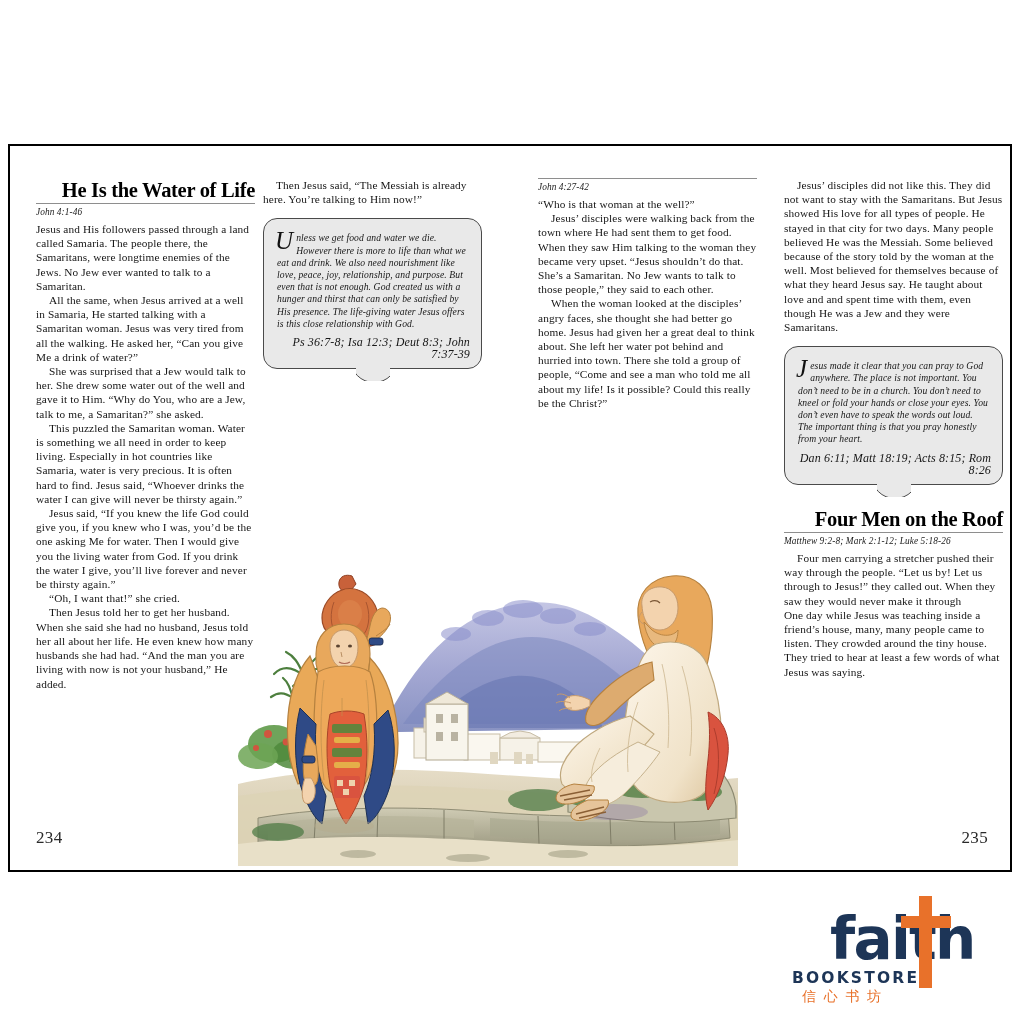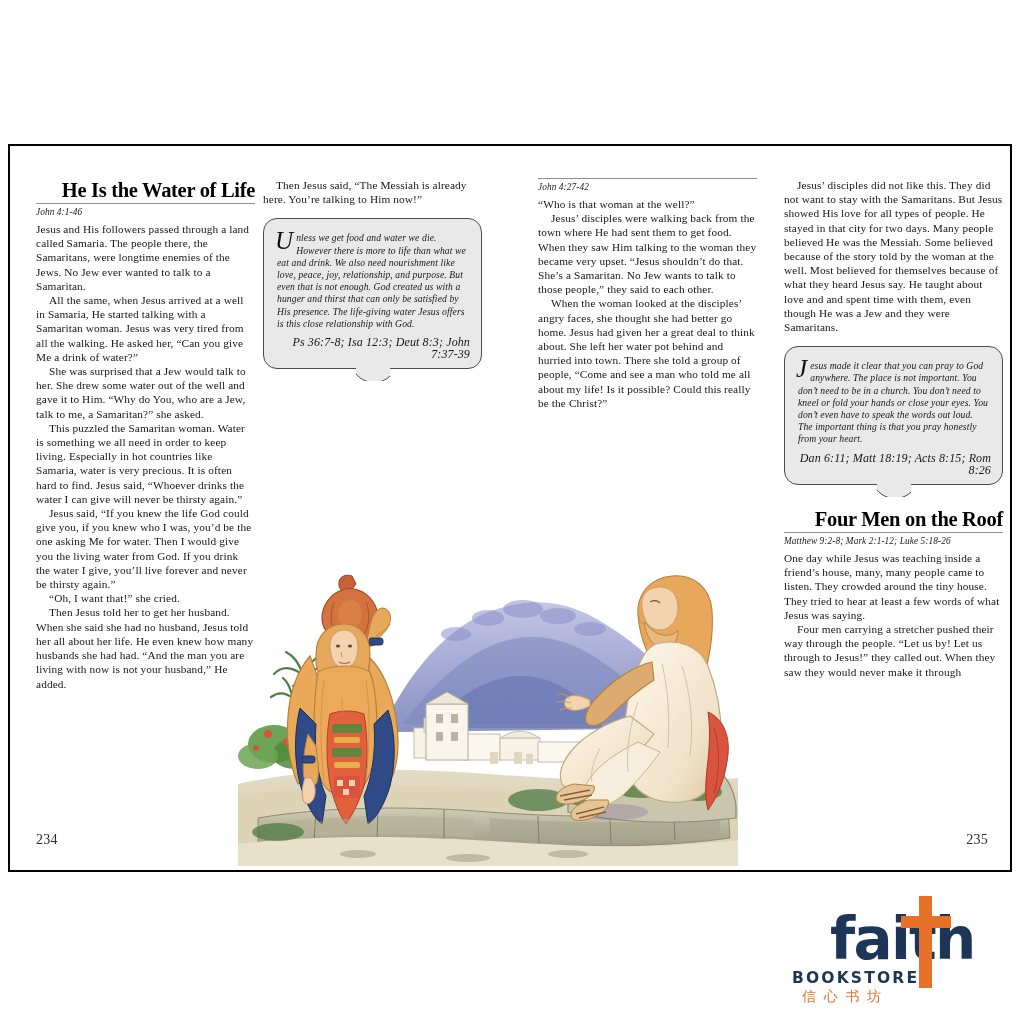--- a/index.html
+++ b/index.html
@@ -134,21 +134,21 @@
     content: "";
     position: absolute;
     left: 0; top: -6px;
     width: 34px; height: 6px;
     background: #e9e9e9;
   }
 
   .page-number {
     position: absolute;
     bottom: 22px;
-    font-size: 14px;
+    font-size: 17px;
     color: #2a2a2a;
     letter-spacing: 0.02em;
   }
   #pagenum-left  { left: 26px; }
   #pagenum-right { right: 26px; }
 
   
   #illustration {
     position: absolute;
     left: 228px;
@@ -261,22 +261,22 @@
         <p class="ctext">esus made it clear that you can pray to God anywhere. The place is not important. You don’t need to be in a church. You don’t need to kneel or fold your hands or close your eyes. You don’t even have to speak the words out loud. The important thing is that you pray honestly from your heart.</p>
         <p class="cref">Dan 6:11; Matt 18:19; Acts 8:15; Rom 8:26</p>
         <span class="tail"></span>
       </div>
 
       <div style="height:22px"></div>
 
       <h1 class="section-title">Four Men on the Roof</h1>
       <hr class="title-rule">
       <div class="scripture-ref">Matthew 9:2-8; Mark 2:1-12; Luke 5:18-26</div>
+      <p class="body indent">Four men carrying a stretcher pushed their way through the people. “Let us by! Let us through to Jesus!” they called out. When they saw they would never make it through</p>
       <p class="body">One day while Jesus was teaching inside a friend’s house, many, many people came to listen. They crowded around the tiny house. They tried to hear at least a few words of what Jesus was saying.</p>
-      <p class="body indent">Four men carrying a stretcher pushed their way through the people. “Let us by! Let us through to Jesus!” they called out. When they saw they would never make it through</p>
     </div>
 
     <div class="page-number" id="pagenum-right">235</div>
   </div>
 
   <svg id="illustration" viewBox="0 0 500 400" xmlns="http://www.w3.org/2000/svg">
     <defs>
       <linearGradient id="hillG" x1="0" y1="0" x2="0" y2="1">
         <stop offset="0%" stop-color="#b7b9de"></stop>
         <stop offset="55%" stop-color="#8e93c8"></stop>

